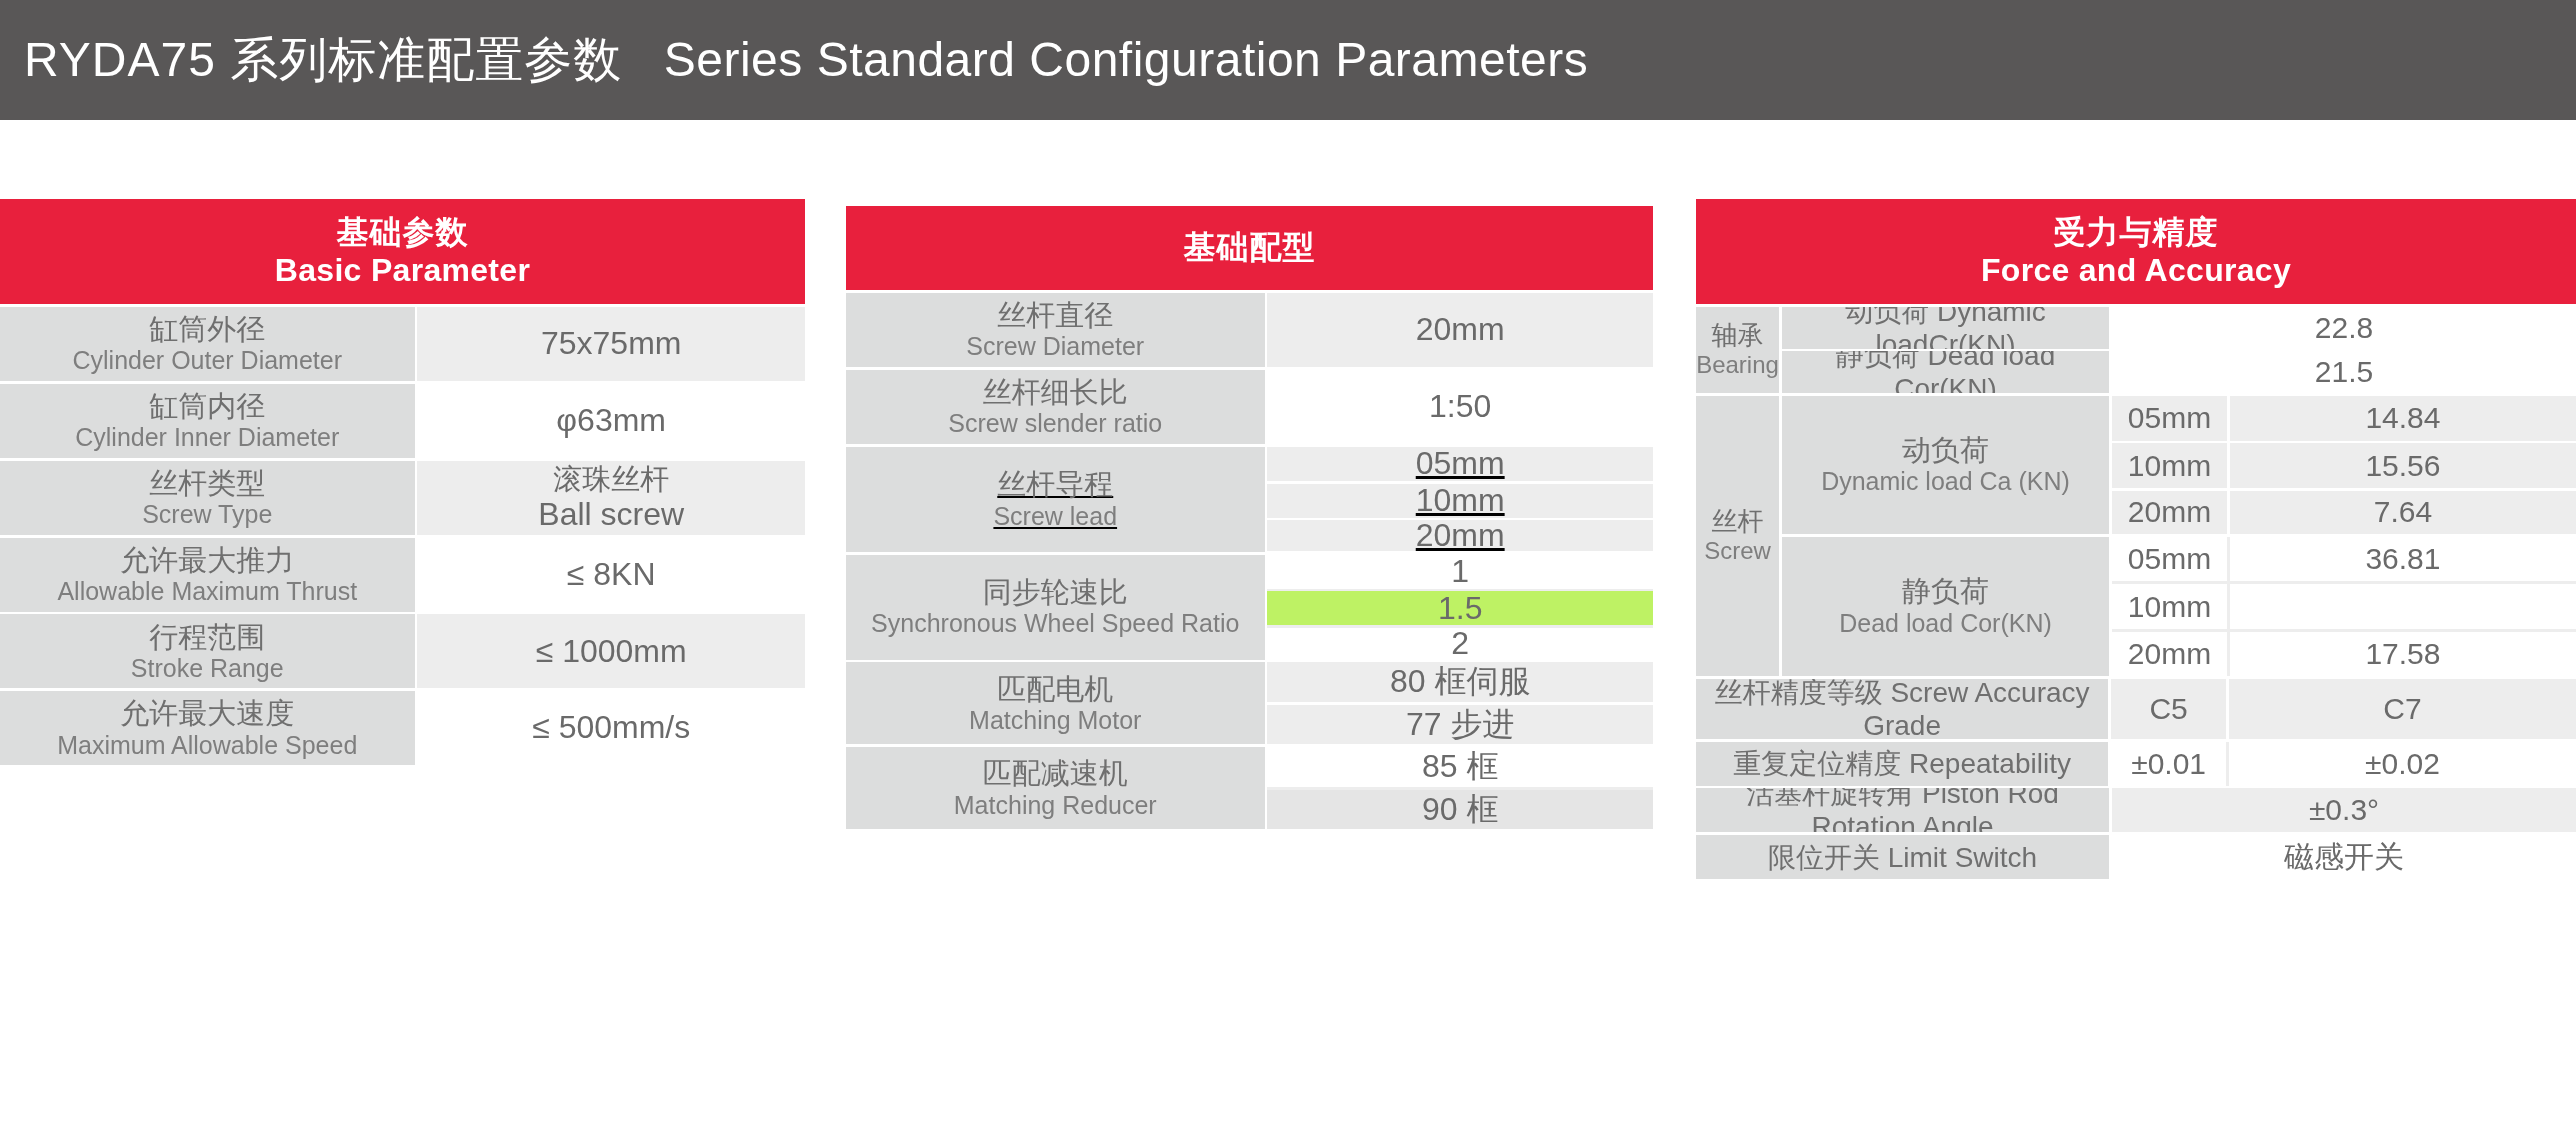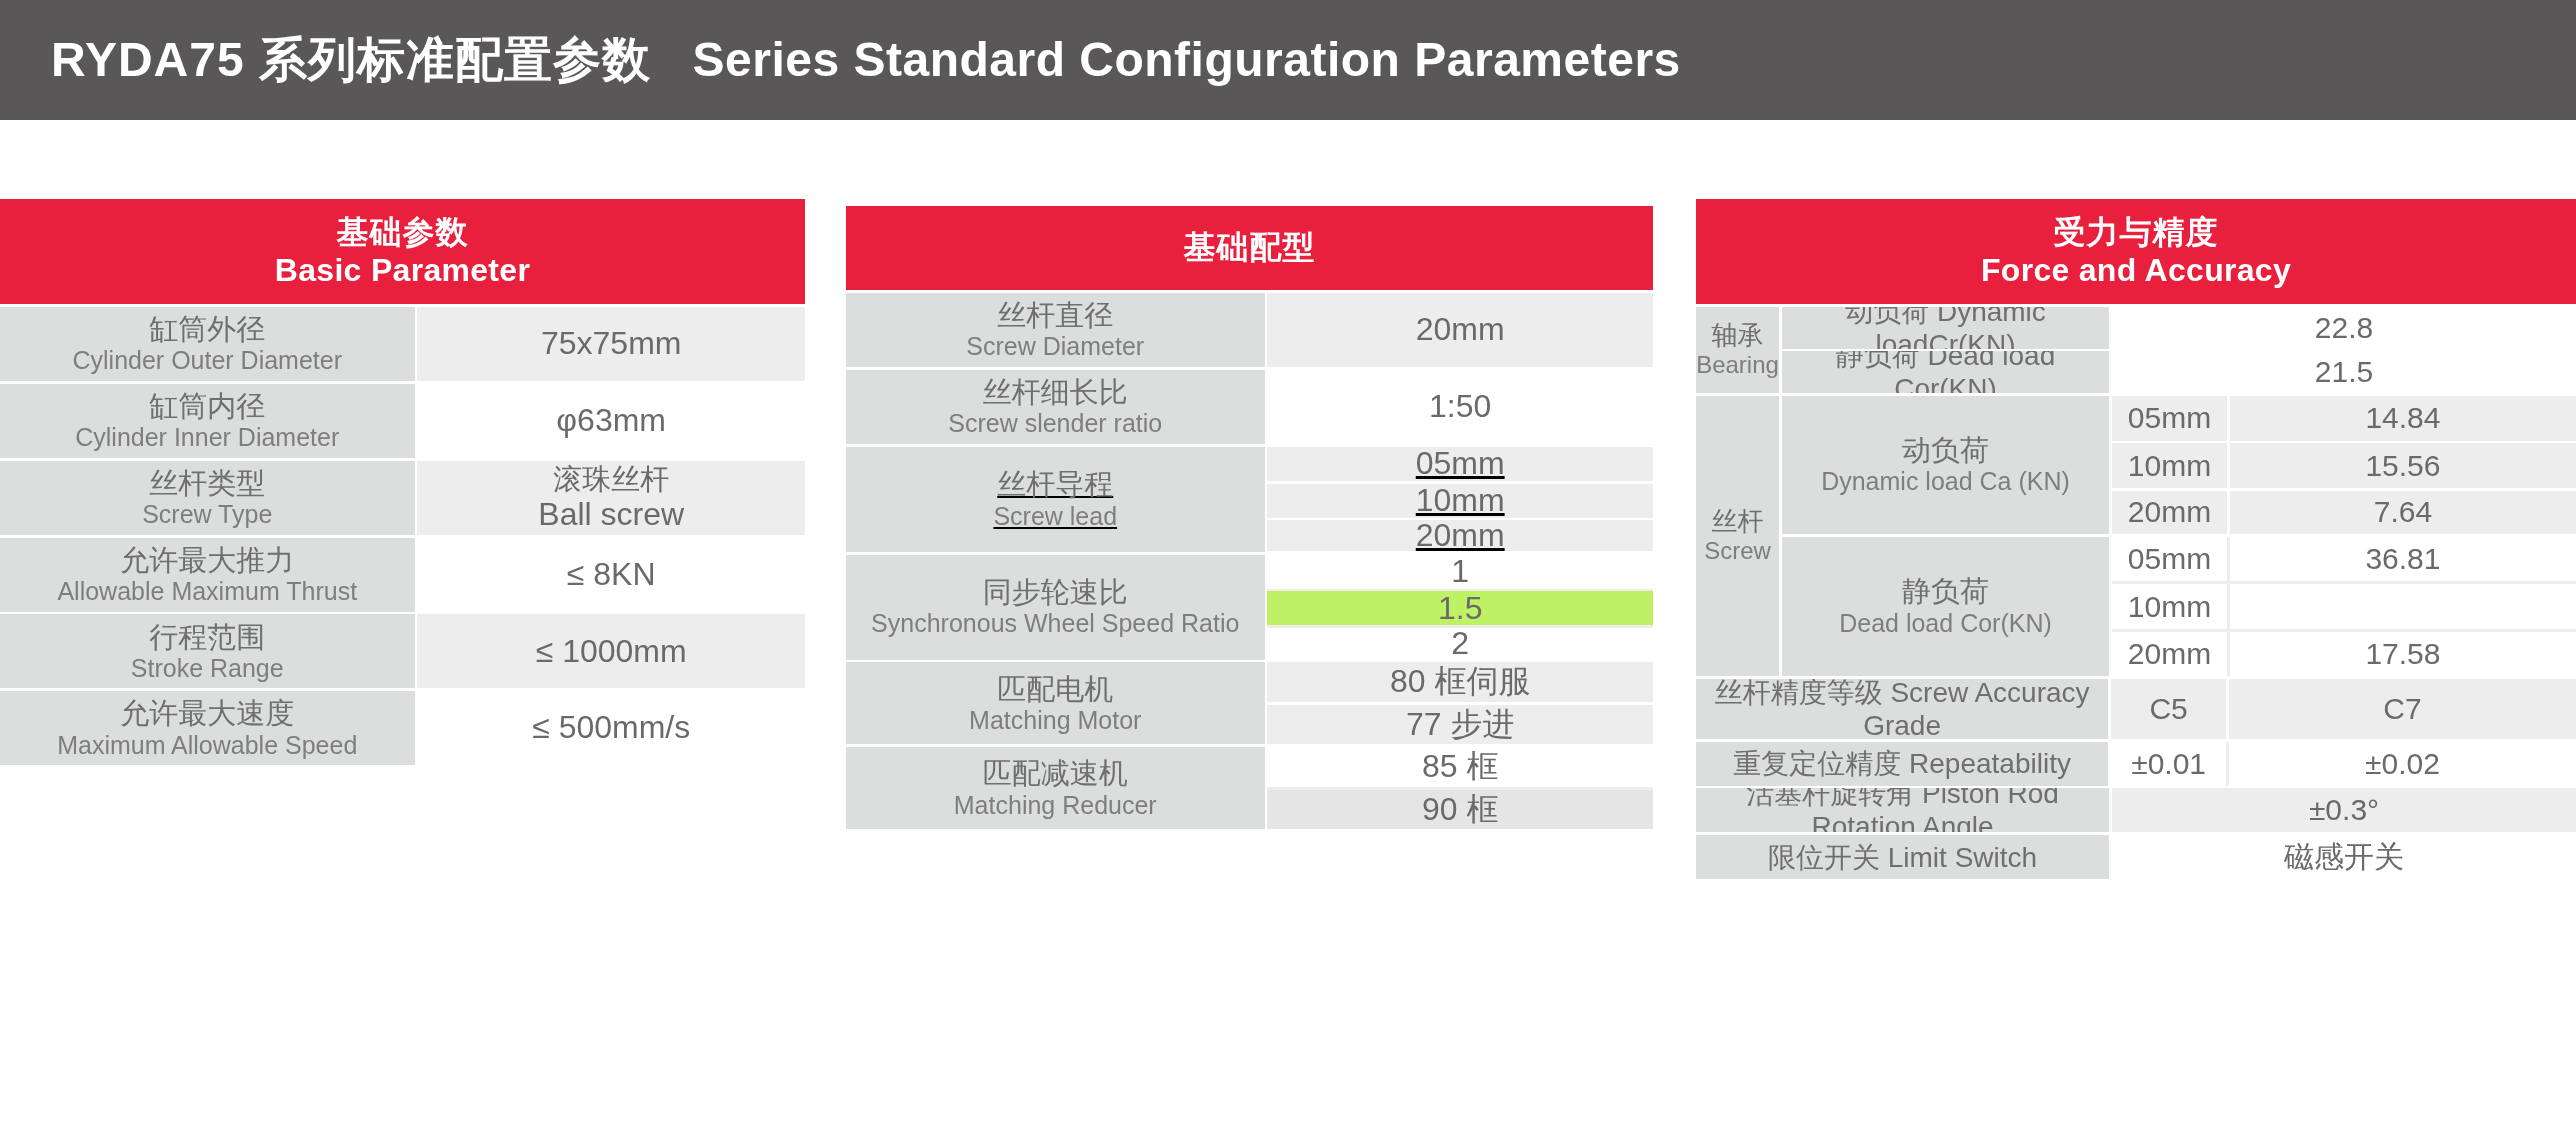--- a/index.html
+++ b/index.html
@@ -20,23 +20,23 @@
     position: absolute;
     left: 0; top: 0;
     width: 2576px; height: 120px;
     background: #595757;
     display: flex;
     align-items: center;
   }
   .title-text {
     color: #ffffff;
     font-size: 48px;
-    font-weight: bold;
+    font-weight: normal;
     letter-spacing: 0.5px;
-    padding-left: 51px;
+    padding-left: 24px;
     white-space: nowrap;
   }
   .title-text .cn { letter-spacing: 1px; }
 
   
   .tbl { position: absolute; }
 
   .tbl-head {
     background: #E8203D;
     color: #ffffff;

